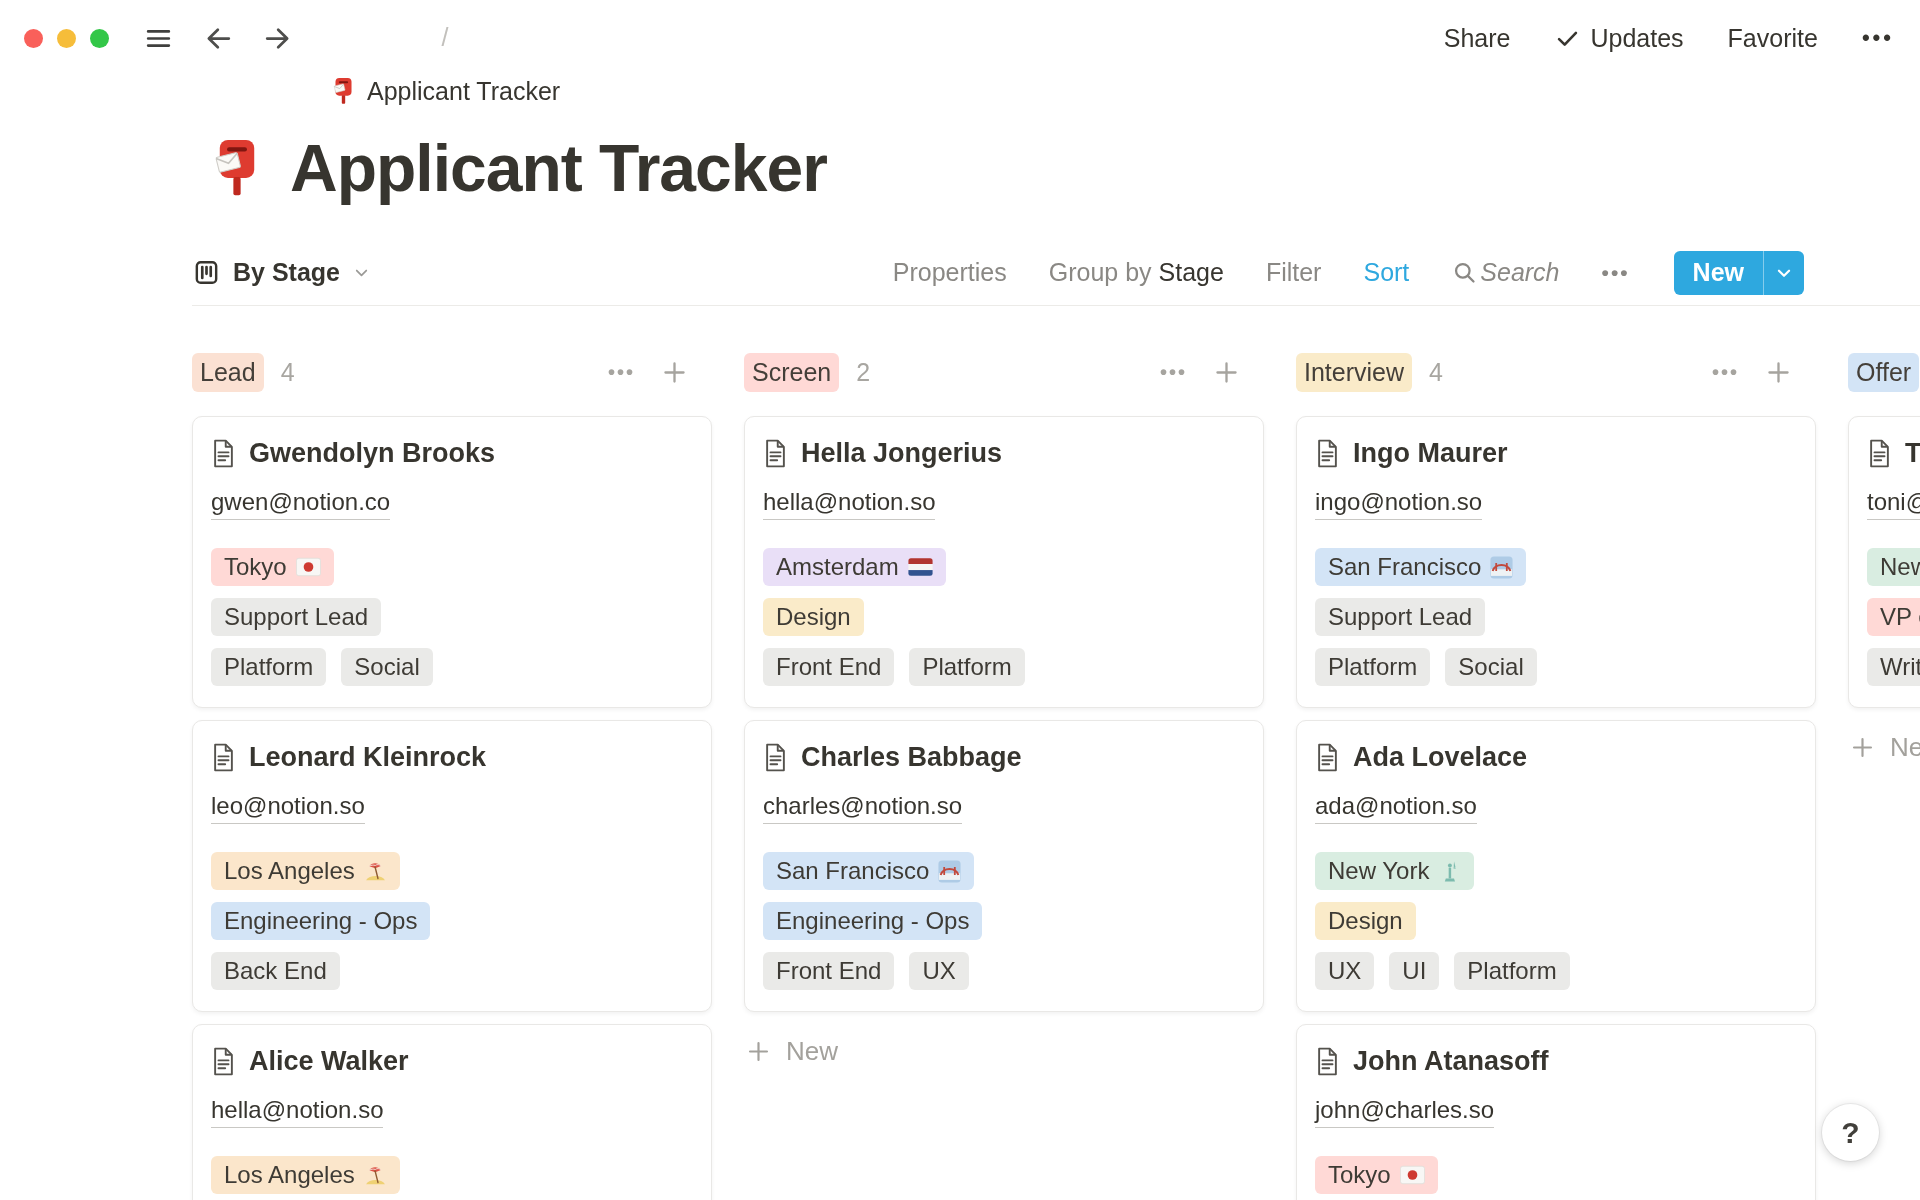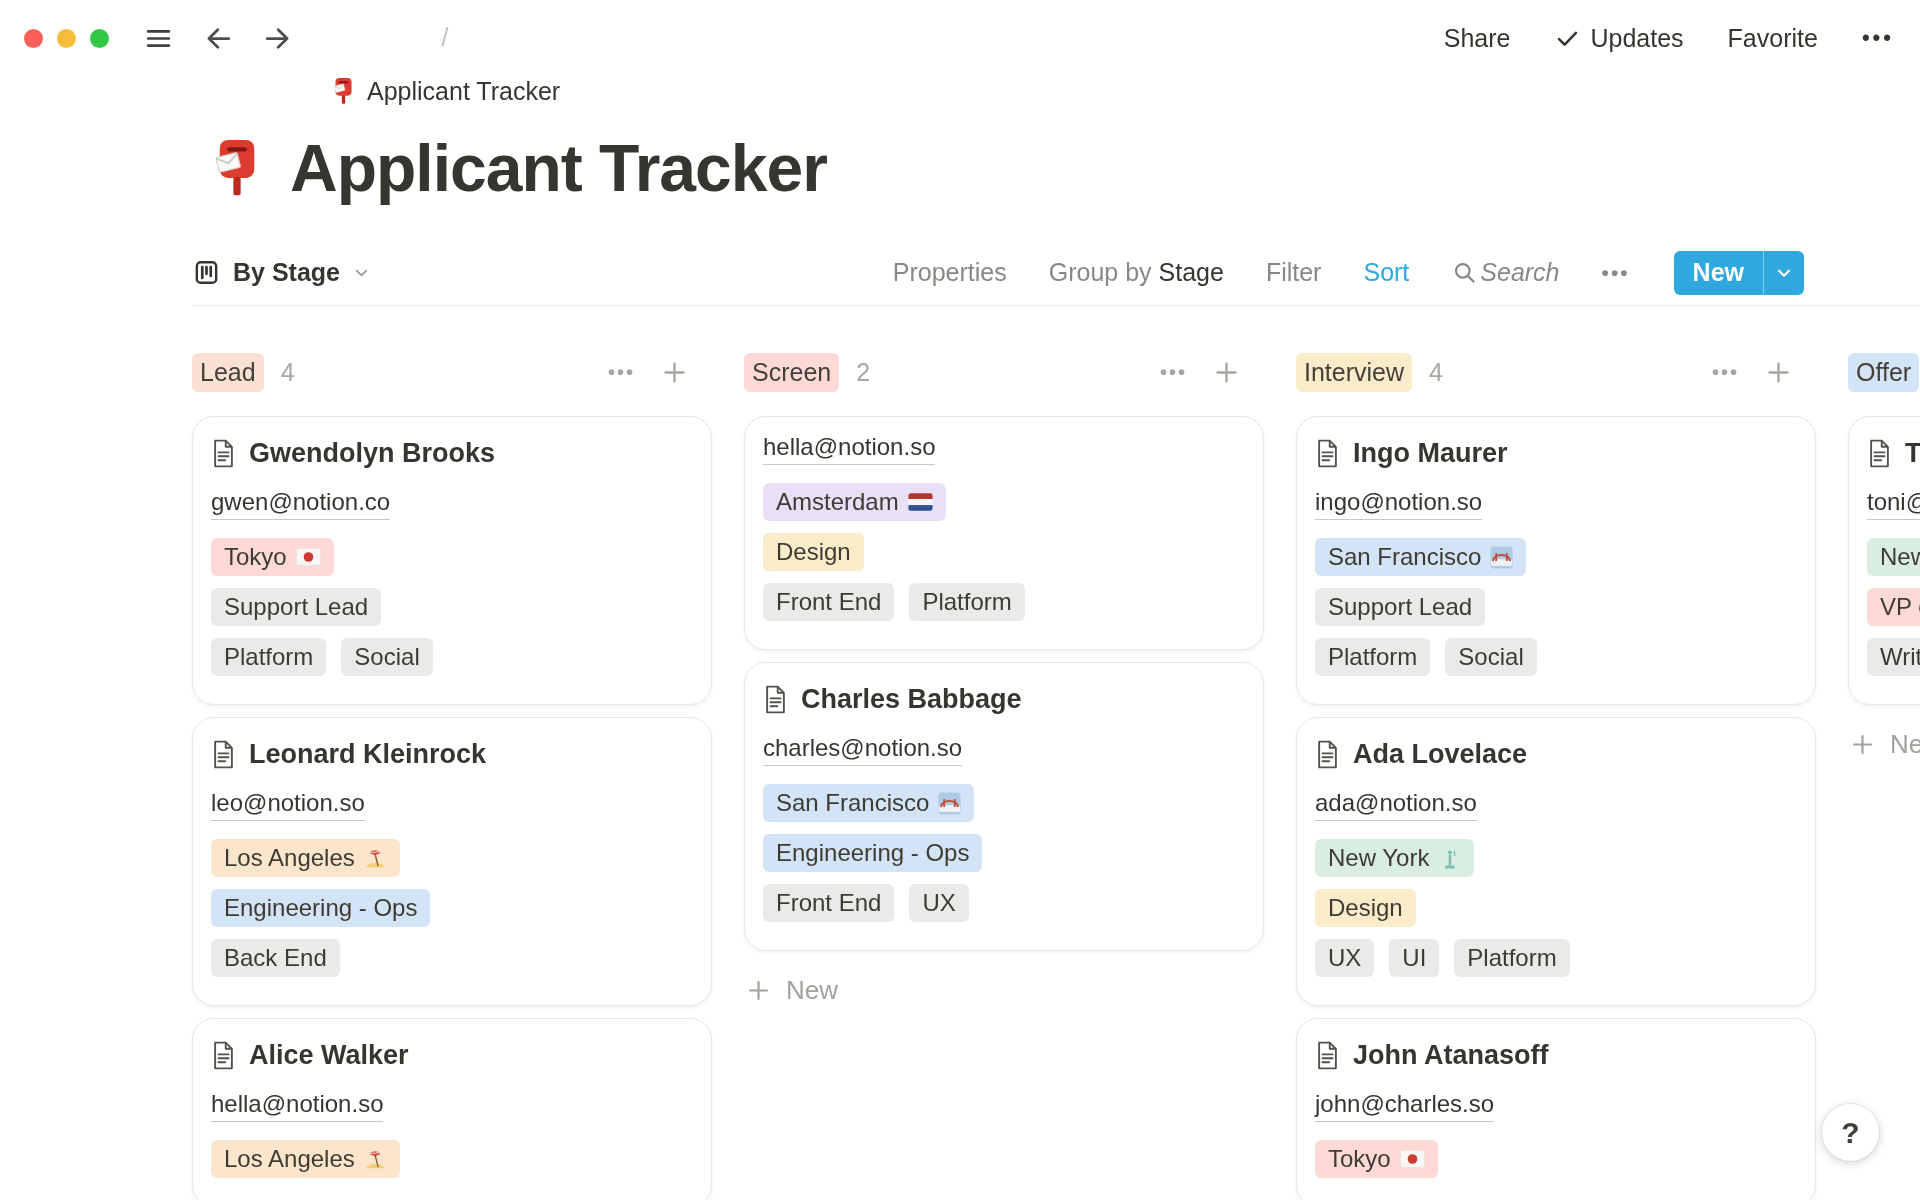--- a/index.html
+++ b/index.html
@@ -48,25 +48,25 @@
   
   .board { display:flex; gap:32px; padding:42px 0 0 192px; width:1920px; overflow:hidden; }
   .column { width:520px; flex:none; }
   .col-head { display:flex; align-items:center; height:48px; margin-bottom:20px; padding-right:22px; }
   .col-pill { font-size:25px; padding:5px 8px; border-radius:6px; color:#443F39; cursor:pointer; white-space:nowrap; }
   .col-count { margin-left:17px; font-size:25px; color:#A8A6A1; }
   .col-spacer { flex:1; }
   .col-icons { display:flex; align-items:center; gap:24px; }
   .col-more { color:#A6A49F; font-size:20px; letter-spacing:2px; font-weight:700; cursor:pointer; }
   .cards { display:flex; flex-direction:column; gap:12px; }
-  .card { background:#fff; border:1px solid #E9E8E6; border-radius:22px;
-          box-shadow:0 2px 4px rgba(15,15,15,0.055); padding:16px 18px 28px; cursor:pointer; }
+  .card { background:#fff; border:1px solid #E9E8E6; border-radius:10px;
+          box-shadow:0 2px 4px rgba(15,15,15,0.055); padding:16px 18px 21px; cursor:pointer; }
   .card-title { display:flex; align-items:center; gap:13px; font-size:27px; font-weight:600; margin:5px 0 19px; }
   .email { display:inline-block; font-size:24px; color:#37352F; text-decoration:none;
-           border-bottom:1.5px solid #C9C8C4; padding-bottom:3px; margin-bottom:6px; }
+           border-bottom:1.5px solid #C9C8C4; padding-bottom:3px; margin-bottom:16px; }
   .tag-row { display:flex; gap:15px; margin-top:12px; }
   .tag { display:inline-flex; align-items:center; gap:9px; font-size:24px; line-height:1;
          padding:7px 13px; border-radius:6px; color:#3E3B35; white-space:nowrap; }
   .tag svg { width:25px; height:20px; }
   .tag.sq svg { width:23px; height:23px; }
   .col-footer { display:flex; align-items:center; gap:13px; margin-top:24px; color:#A3A19C;
                 font-size:26px; cursor:pointer; }
 
   
   .help-btn { position:absolute; right:41px; bottom:39px; width:57px; height:57px; border-radius:50%;
@@ -343,20 +343,30 @@
             <svg width="31" height="31" viewBox="0 0 24 24">
                 <path d="M12 5v14M5 12h14" stroke="#A6A49F" stroke-width="1.8" stroke-linecap="round"></path>
               </svg>
           </span>
         </span>
       </span>
     </div>
     <div class="cards">
 
       <article class="card">
+        <div class="card-title">
+          <span>
+            <svg width="25" height="29" viewBox="0 0 22 26">
+                <path d="M3.5 1.5h9.5l5.5 5.5v17.5h-15z" fill="#fff" stroke="#54524D" stroke-width="1.7" stroke-linejoin="round"></path>
+                <path d="M13 1.5V7h5.5" fill="none" stroke="#54524D" stroke-width="1.7" stroke-linejoin="round"></path>
+                <path d="M6.5 12h9M6.5 15.5h9M6.5 19h6" stroke="#54524D" stroke-width="1.7" stroke-linecap="round"></path>
+              </svg>
+          </span>
+          <span>Hella Jongerius</span>
+        </div>
         <a class="email">hella@notion.so</a>
         <div class="tag-row">
           <span class="tag" style="background: rgb(233, 223, 247);">
             <span>Amsterdam</span>
             <span>
               <svg viewBox="0 0 30 22">
                   <defs>
                     <clipPath id="nlc">
                       <rect x="0.5" y="0.5" width="29" height="21" rx="3"></rect>
                     </clipPath>

